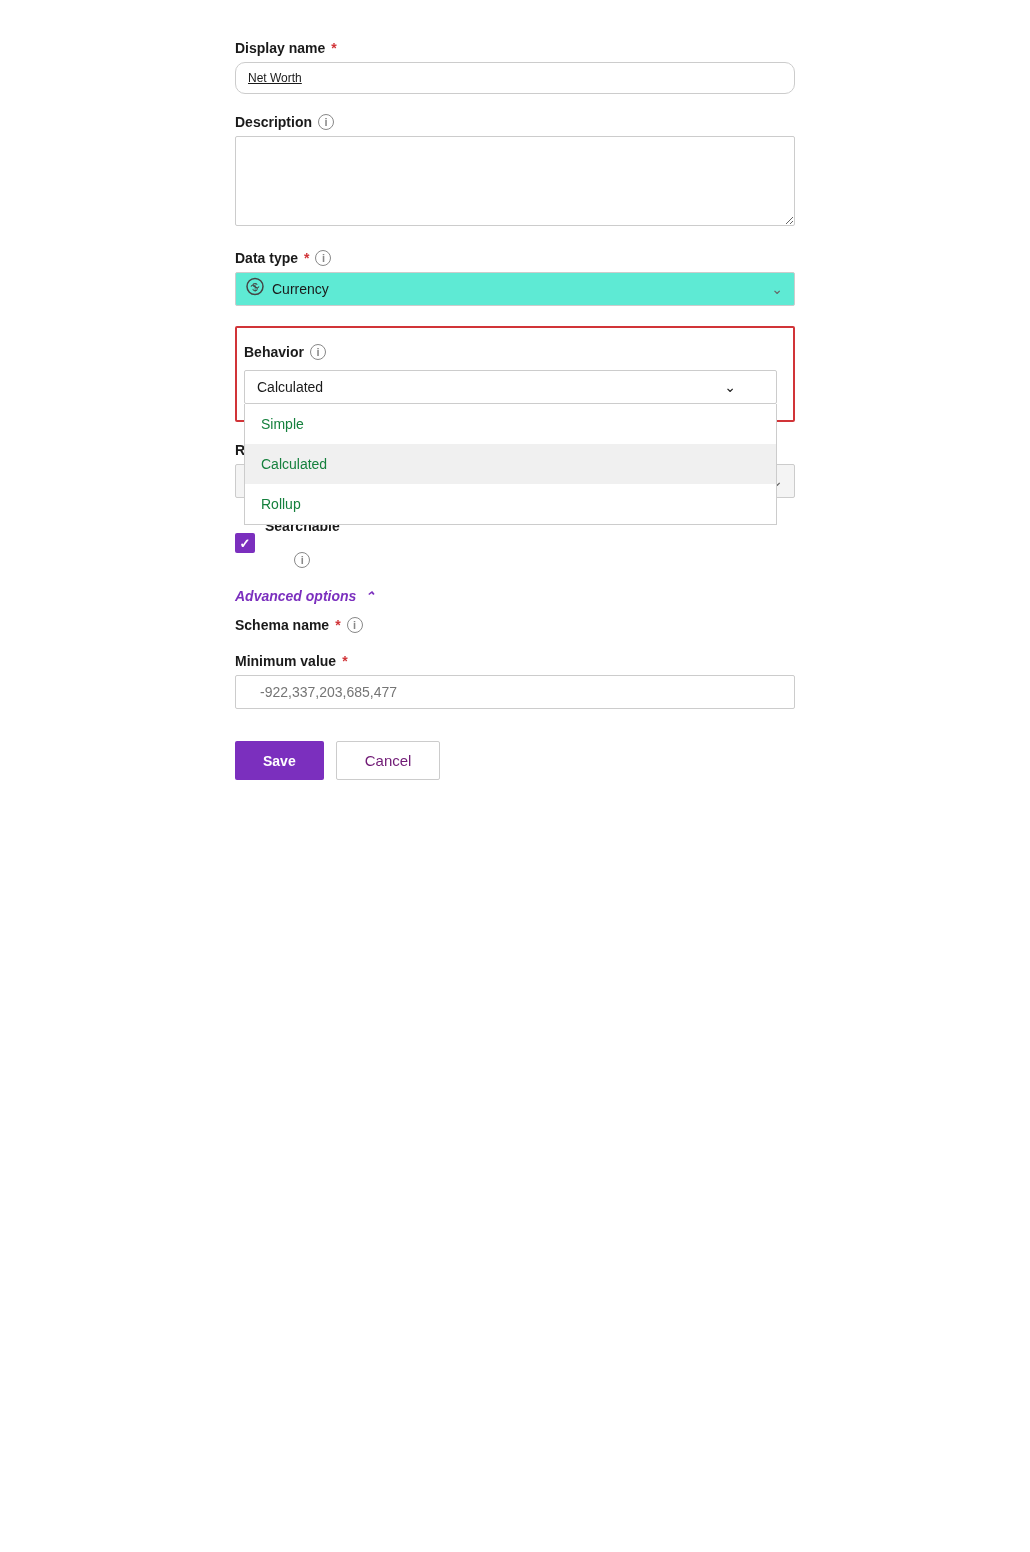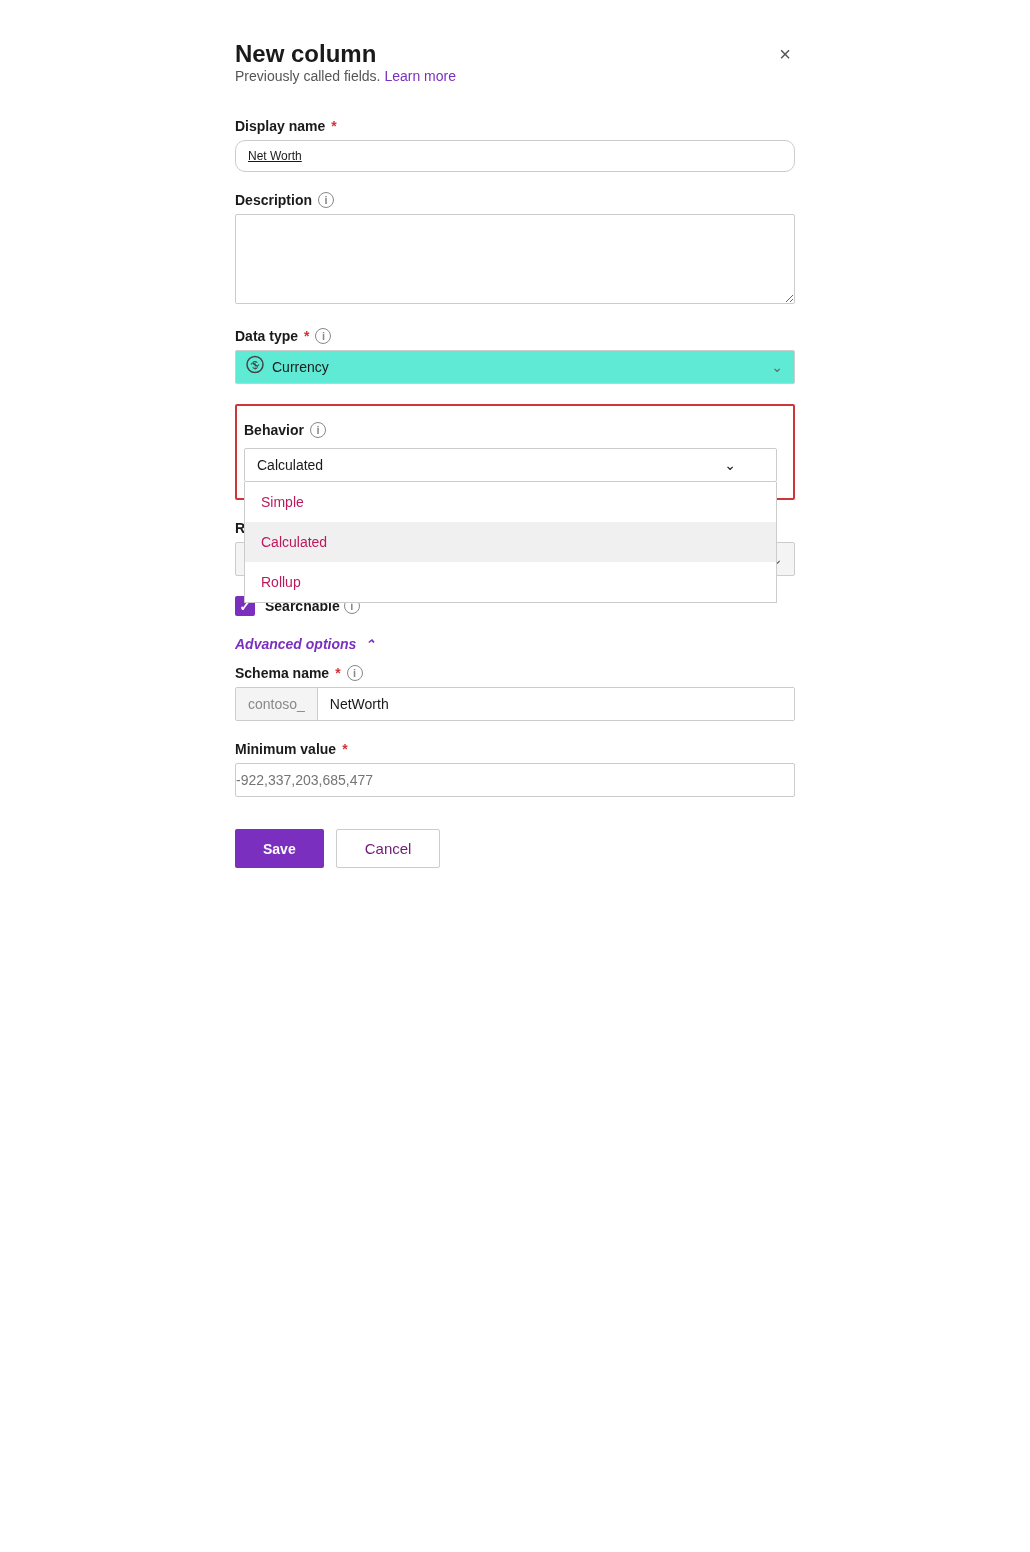--- a/index.html
+++ b/index.html
@@ -177,21 +177,21 @@
       left: 0;
       right: 0;
       border: 1px solid #ccc;
       background: #fff;
       z-index: 10;
       border-top: none;
     }
     .dropdown-item {
       padding: 12px 16px;
       font-size: 14px;
-      color: #be185d;
+      color: #15803d;
       cursor: pointer;
       background: #fff;
     }
     .dropdown-item.active {
       background: #f0f0f0;
       font-weight: 500;
     }
     
     .checkbox-group {
       display: flex;
@@ -215,21 +215,22 @@
       color: #fff;
       font-size: 13px;
       font-weight: 700;
     }
     .checkbox-label {
       font-size: 14px;
       font-weight: 600;
       color: #1a1a1a;
       display: flex;
       align-items: center;
-      gap: 4px;
+      gap: 18px;
+      flex-direction: column;
     }
     
     .advanced-options-toggle {
       display: flex;
       align-items: flex-end;
       gap: 8px;
       color: #7b2fbe;
       font-size: 14px;
       font-weight: 600;
       cursor: pointer;
@@ -262,21 +263,21 @@
       padding: 8px 12px;
       font-size: 14px;
       color: #1a1a1a;
       outline: none;
     }
     
     .min-input {
       width: 100%;
       border: 1px solid #ccc;
       border-radius: 2px;
-      padding: 8px 0;
+      padding: 8px 24px;
       font-size: 14px;
       color: #aaa;
       background: #fff;
       outline: none;
     }
     
     .footer-buttons {
       display: flex;
       gap: 12px;
       margin-top: 32px;
@@ -300,30 +301,20 @@
       font-size: 15px;
       font-weight: 500;
       cursor: pointer;
     }
   </style>
 </head>
 <body>
 
 <div class="panel">
 
-  <div class="panel-header">
-    <div>
-      <h1 class="panel-title">New column</h1>
-      <p class="subtitle">
-        <span>Previously called fields.</span>
-        <a class="learn-more">Learn more</a>
-      </p>
-    </div>
-    <button class="close-btn">×</button>
-  </div>
 
   <div class="form-group">
     <div class="form-label">
       <span>Display name</span>
       <span class="required-star">*</span>
     </div>
     <input class="form-input" type="text" value="Net Worth" style="">
   </div>
 
   <div class="form-group">
@@ -405,24 +396,20 @@
     <span>Advanced options</span>
     <span class="advanced-chevron">⌃</span>
   </div>
 
   <div class="form-group">
     <div class="form-label">
       <span>Schema name</span>
       <span class="required-star">*</span>
       <span class="info-icon">i</span>
     </div>
-    <div class="schema-input-group">
-      <div class="schema-prefix">contoso_</div>
-      <input class="schema-value-input" type="text" value="NetWorth" style="">
-    </div>
   </div>
 
   <div class="form-group">
     <div class="form-label">
       <span>Minimum value</span>
       <span class="required-star">*</span>
     </div>
     <input class="min-input" type="text" placeholder="-922,337,203,685,477" style="">
   </div>
 

